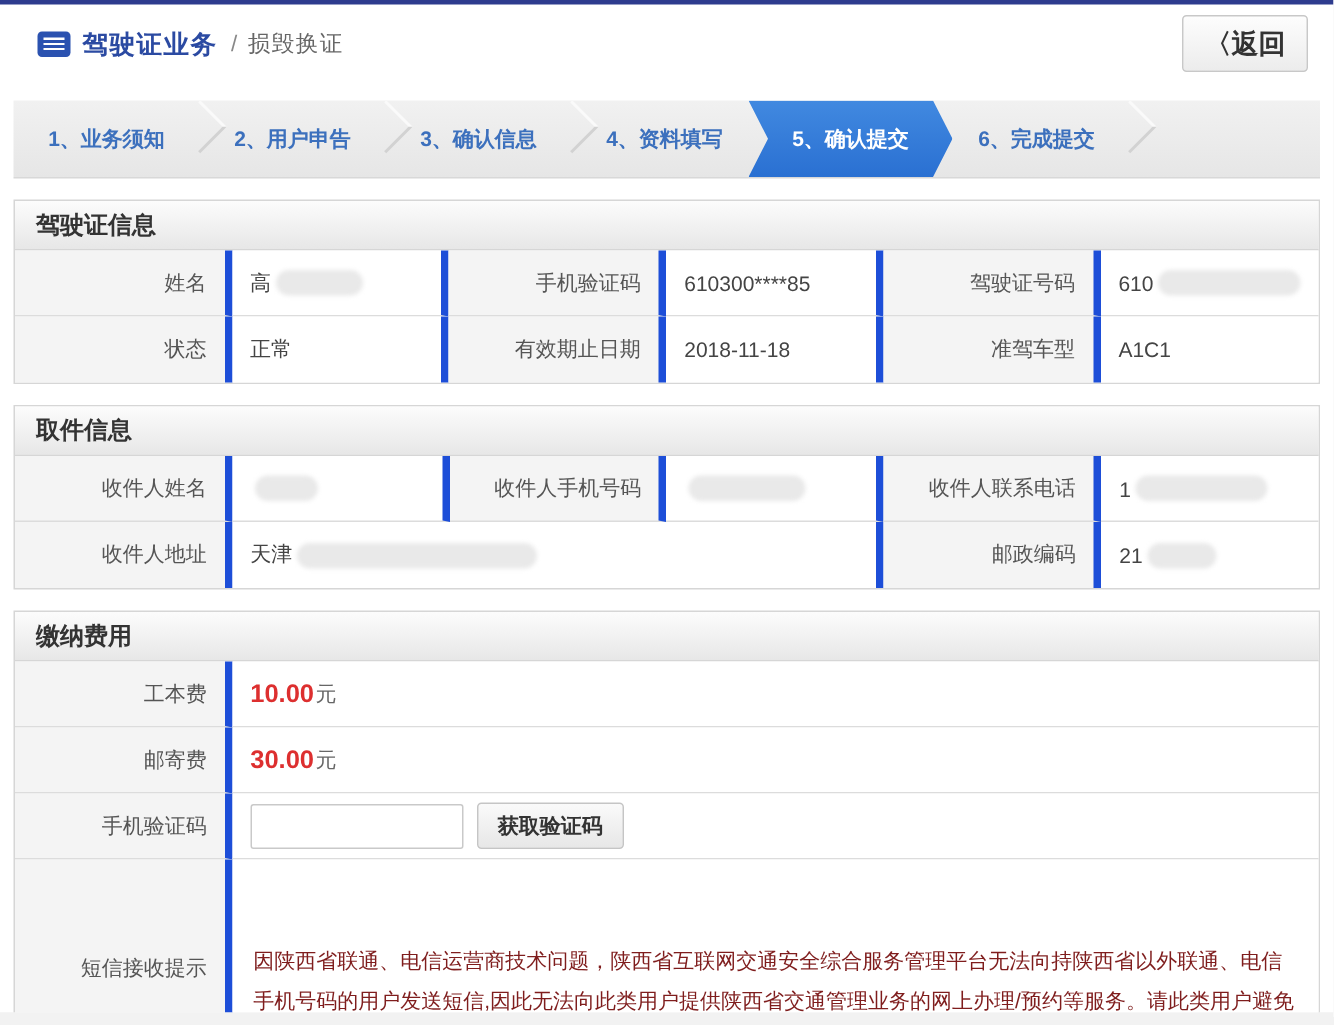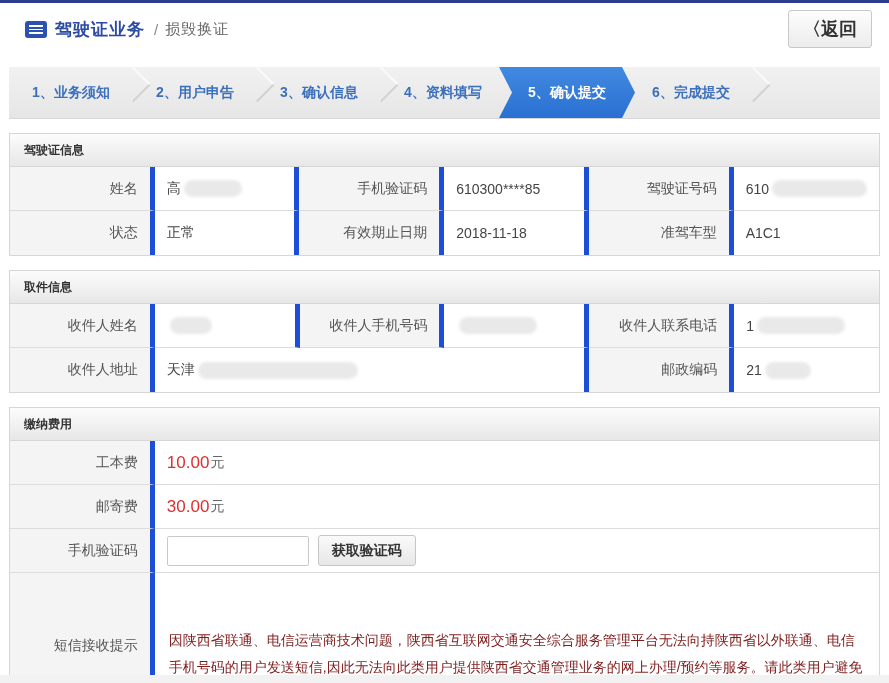--- a/index.html
+++ b/index.html
@@ -65,21 +65,21 @@
     width:136px; margin:0 -6px;
   }
   .step-tail { flex:1 1 auto; }
 
   
   .section { margin-top:14px; border:1px solid #d6d6d6; }
   .section-header {
     height:33px; line-height:33px; padding-left:14px;
     background:linear-gradient(#fcfcfc,#e7e7e7);
     border-bottom:1px solid #d6d6d6;
-    color:#333; font-weight:bold; font-size:12px;
+    color:#333; font-weight:bold; font-size:16px;
   }
   .grid { display:grid; grid-template-columns:repeat(6,1fr); }
   .cell {
     min-height:44px; display:flex; align-items:center;
     border-bottom:1px solid #dcdcdc; border-right:5px solid #1d4ed8;
     padding:6px 12px; background:#fff;
   }
   .grid .cell:nth-last-child(-n+1) { border-right:none; }
   .cell.last-col { border-right:none; }
   .cell.bottom-row { border-bottom:none; }
@@ -89,21 +89,21 @@
   }
   .cell.value { color:#444; }
   .span3 { grid-column:span 3; }
   .span5 { grid-column:span 5; }
 
   .redact {
     display:inline-block; height:17px; background:#e9e9e9;
     border-radius:9px; filter:blur(1.5px); vertical-align:middle; margin-left:3px;
   }
 
-  .fee-num { color:#dd2f2f; font-weight:normal; font-size:17px; }
+  .fee-num { color:#dd2f2f; font-weight:bold; font-size:17px; }
   .fee-unit { color:#666; font-size:14px; margin-left:1px; }
 
   .code-input {
     width:142px; height:30px; border:1px solid #c9c9c9; border-radius:2px;
     padding:0 6px; font-size:14px; background:#fff;
   }
   .code-btn {
     margin-left:9px; height:31px; padding:0 13px;
     background:linear-gradient(#fafafa,#e7e7e7);
     border:1px solid #c5c5c5; border-radius:3px;

